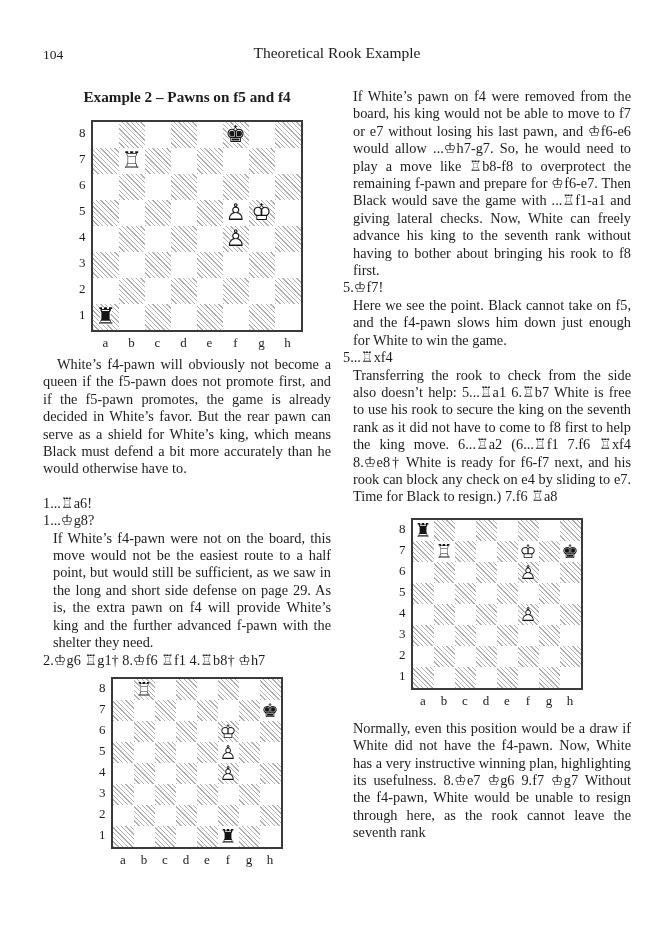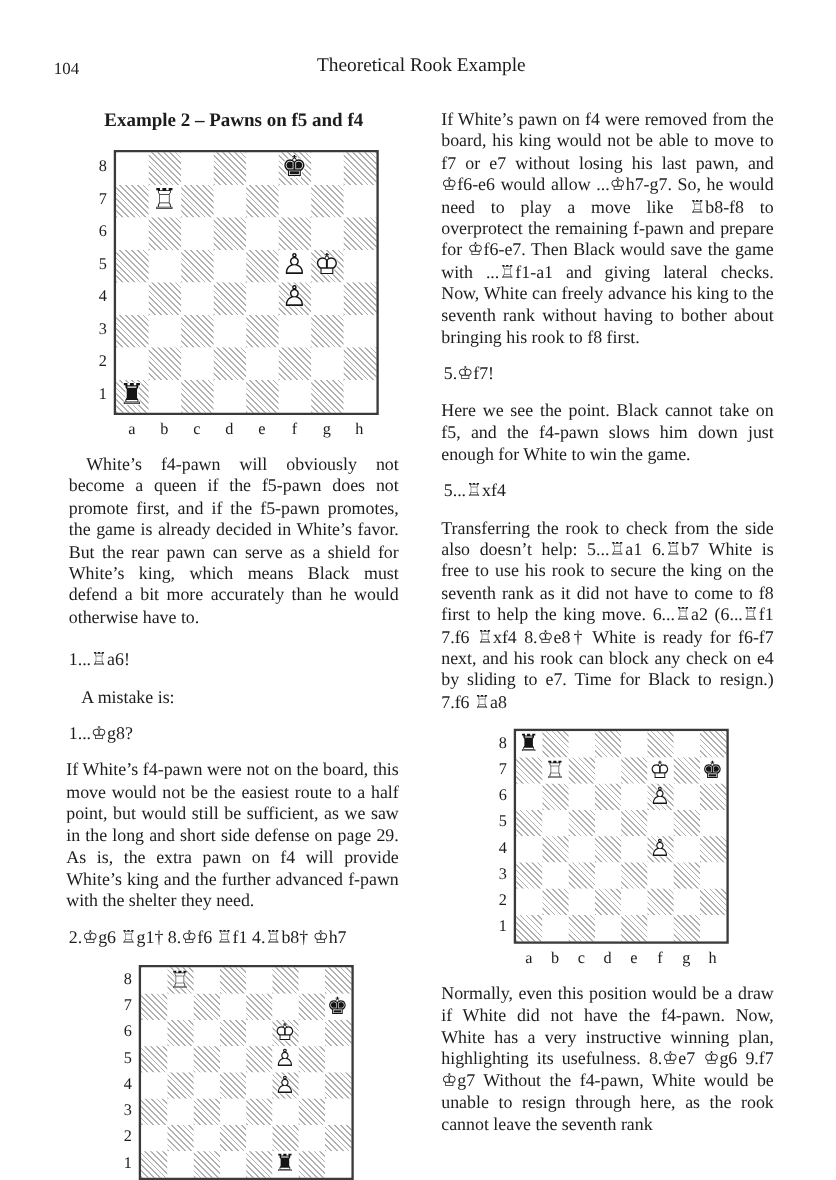--- a/index.html
+++ b/index.html
@@ -16,21 +16,21 @@
   .hdr{
     position:absolute;top:44px;left:43px;right:38px;height:20px;
   }
   .pagenum{position:absolute;left:0;top:2px;font-size:13.5px;}
   .booktitle{position:absolute;left:0;right:0;text-align:center;font-size:15.5px;}
   .cols{
     position:absolute;top:86px;left:43px;right:38px;bottom:0;
     display:flex;gap:12px;
   }
   .col{width:288px;}
-  p{margin:12px;text-align:justify;}
+  p{margin:0;text-align:justify;}
   h2{
     font-size:15.2px;font-weight:bold;text-align:center;
     margin:2px 0 0 0;line-height:18px;
   }
   .indent-first{text-indent:14px;}
   .indent-small{text-indent:10px;}
   .block-indent{margin-left:10px;}
   .moveline{text-align:left;}
   .bold, .b{font-weight:normal;}
   .gap-top{margin-top:17px;}
@@ -194,21 +194,20 @@
             <div style="width: 26px;">c</div>
             <div style="width: 26px;">d</div>
             <div style="width: 26px;">e</div>
             <div style="width: 26px;">f</div>
             <div style="width: 26px;">g</div>
             <div style="width: 26px;">h</div>
           </div>
         </div>
       <p class="indent-first">White’s f4-pawn will obviously not become a queen if the f5-pawn does not promote first, and if the f5-pawn promotes, the game is already decided in White’s favor. But the rear pawn can serve as a shield for White’s king, which means Black must defend a bit more accurately than he would otherwise have to.</p>
       <p class="moveline bold gap-top">1...♖a6!</p>
-      <p class="indent-small">A mistake is:</p>
       <p class="moveline">1...♔g8?</p>
       <p class="block-indent">If White’s f4-pawn were not on the board, this move would not be the easiest route to a half point, but would still be sufficient, as we saw in the long and short side defense on page 29. As is, the extra pawn on f4 will provide White’s king and the further advanced f-pawn with the shelter they need.</p>
       <p class="moveline">2.♔g6 ♖g1† 8.♔f6 ♖f1 4.♖b8† ♔h7</p>
       <div class="diag small">
           <div class="diag-row">
             <div class="ranks">
               <div style="height: 21px; line-height: 21px;">8</div>
               <div style="height: 21px; line-height: 21px;">7</div>
               <div style="height: 21px; line-height: 21px;">6</div>
               <div style="height: 21px; line-height: 21px;">5</div>

